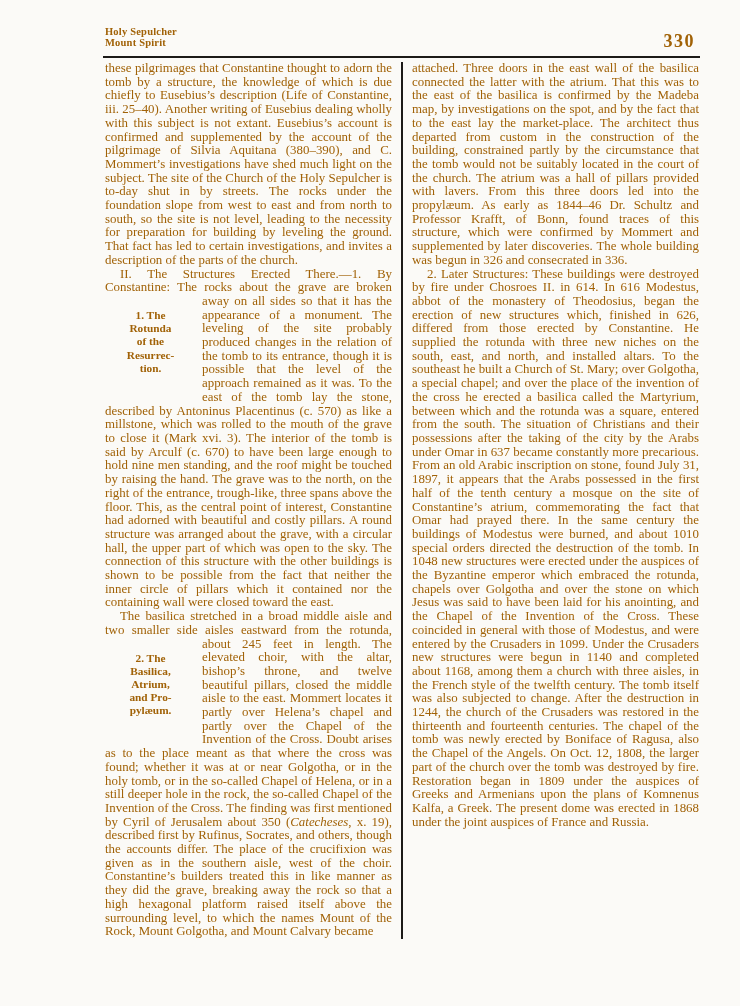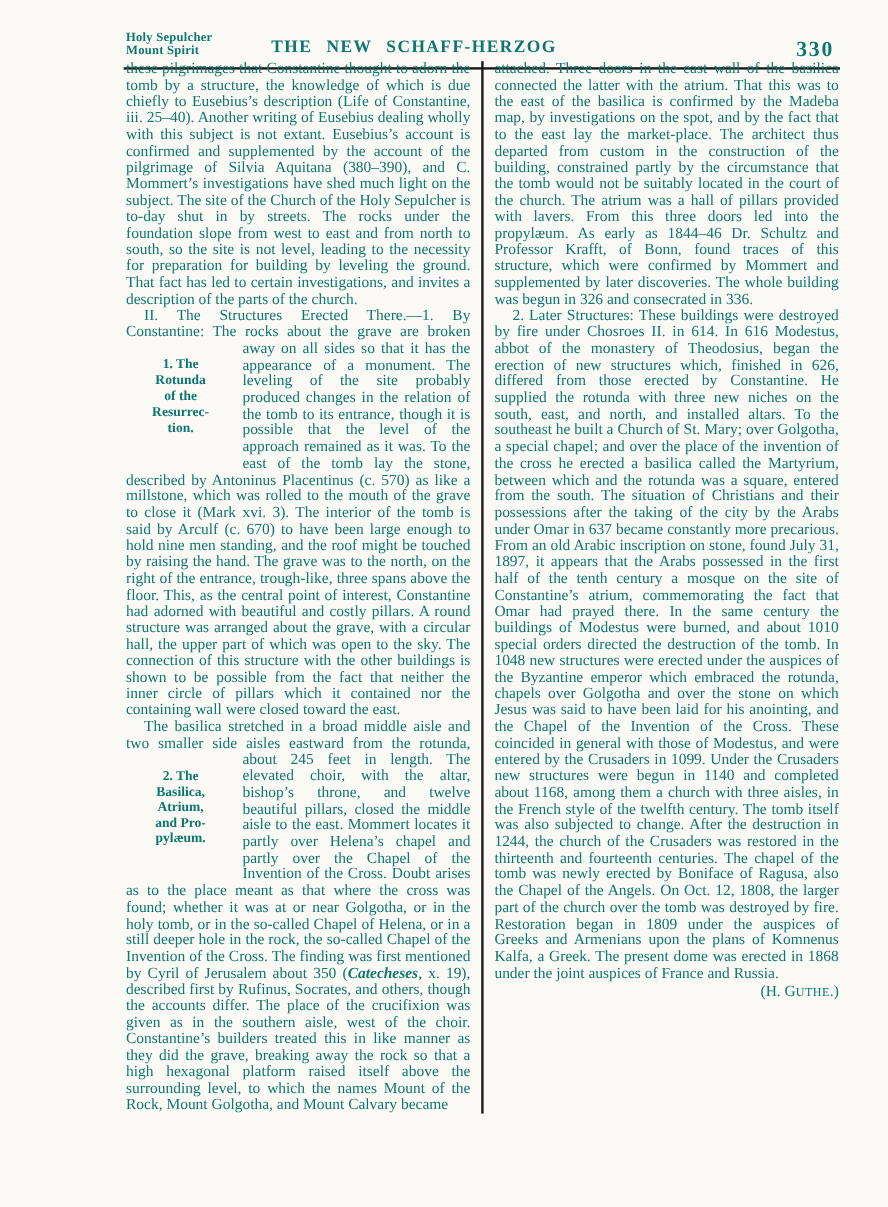--- a/index.html
+++ b/index.html
@@ -33,66 +33,65 @@
     position: absolute; right: 45px; top: 31px;
     font-weight: bold; font-size: 18px; letter-spacing: 1.5px;
   }
   .header-rule {
     position: absolute; left: 103px; top: 56px;
     width: 597px; height: 2px;
     background: #1c1a18;
   }
   
   .columns {
-    position: absolute; left: 105px; top: 51px;
+    position: absolute; left: 105px; top: 62px;
     width: 594px;
     display: flex; align-items: stretch;
   }
   .col { width: 287px; }
   .col-divider {
     width: 2px; background: #1c1a18;
     margin-left: 9px; margin-right: 9px;
   }
   
   .para {
     margin: 0;
     text-align: justify;
     font-size: 12.9px;
     line-height: 13.7px;
     text-indent: 0;
   }
   .para.indent { text-indent: 15px; }
   .para.right { text-align: right; text-indent: 0; margin-top: 2px; }
   .para.gap-top { margin-top: 2px; }
   .para b { font-weight: normal; }
-  .para i { font-style: italic; font-weight: bold; }
+  .para i { font-style: italic; }
   .sc { font-size: 0.78em; letter-spacing: 0.4px; }
   .margin-note {
     float: left;
     width: 97px; height: 96px;
     padding-top: 14px; padding-right: 6px;
     box-sizing: border-box;
     font-weight: bold;
     font-size: 11.3px; line-height: 13.2px;
     text-align: center;
     white-space: pre-line;
     text-indent: 0;
   }
 </style>
 </head>
 <body>
 
-<div class="page" style="background: rgb(251, 250, 247); color: #0f766e;">
+<div class="page" style="background: rgb(251, 250, 247); color: #a16207;">
 
   <div class="header">
     <div class="running-head">
       <div>Holy Sepulcher</div>
       <div>Mount Spirit</div>
     </div>
-    <div class="journal-title">THE NEW SCHAFF-HERZOG</div>
     <div class="page-number">330</div>
   </div>
 
   <div class="header-rule"></div>
 
   <div class="columns">
     <div class="col" id="col-left">
         <p class="para">these pilgrimages that Constantine thought to adorn the tomb by a structure, the knowledge of which is due chiefly to Eusebius’s description (Life of Constantine, iii. 25–40). Another writing of Eusebius dealing wholly with this subject is not extant. Eusebius’s account is confirmed and supplemented by the account of the pilgrimage of Silvia Aquitana (380–390), and C. Mommert’s investigations have shed much light on the subject. The site of the Church of the Holy Sepulcher is to-day shut in by streets. The rocks under the foundation slope from west to east and from north to south, so the site is not level, leading to the necessity for preparation for building by leveling the ground. That fact has led to certain investigations, and invites a description of the parts of the church.</p>
         <p class="para indent"><b>II. The Structures Erected There.—1. By Constantine: </b>The rocks about the grave are broken <span class="margin-note">1. The
 Rotunda
@@ -102,17 +101,16 @@
         <p class="para indent">The basilica stretched in a broad middle aisle and two smaller side aisles eastward from the <span class="margin-note">2. The
 Basilica,
 Atrium,
 and Pro-
 pylæum.</span>rotunda, about 245 feet in length. The elevated choir, with the altar, bishop’s throne, and twelve beautiful pillars, closed the middle aisle to the east. Mommert locates it partly over Helena’s chapel and partly over the Chapel of the Invention of the Cross. Doubt arises as to the place meant as that where the cross was found; whether it was at or near Golgotha, or in the holy tomb, or in the so-called Chapel of Helena, or in a still deeper hole in the rock, the so-called Chapel of the Invention of the Cross. The finding was first mentioned by Cyril of Jerusalem about 350 (<i>Catecheses</i>, x. 19), described first by Rufinus, Socrates, and others, though the accounts differ. The place of the crucifixion was given as in the southern aisle, west of the choir. Constantine’s builders treated this in like manner as they did the grave, breaking away the rock so that a high hexagonal platform raised itself above the surrounding level, to which the names Mount of the Rock, Mount Golgotha, and Mount Calvary became</p>
       </div>
     <div class="col-divider"></div>
     <div class="col" id="col-right">
         <p class="para">attached. Three doors in the east wall of the basilica connected the latter with the atrium. That this was to the east of the basilica is confirmed by the Madeba map, by investigations on the spot, and by the fact that to the east lay the market-place. The architect thus departed from custom in the construction of the building, constrained partly by the circumstance that the tomb would not be suitably located in the court of the church. The atrium was a hall of pillars provided with lavers. From this three doors led into the propylæum. As early as 1844–46 Dr. Schultz and Professor Krafft, of Bonn, found traces of this structure, which were confirmed by Mommert and supplemented by later discoveries. The whole building was begun in 326 and consecrated in 336.</p>
         <p class="para indent"><b>2. Later Structures: </b>These buildings were destroyed by fire under Chosroes II. in 614. In 616 Modestus, abbot of the monastery of Theodosius, began the erection of new structures which, finished in 626, differed from those erected by Constantine. He supplied the rotunda with three new niches on the south, east, and north, and installed altars. To the southeast he built a Church of St. Mary; over Golgotha, a special chapel; and over the place of the invention of the cross he erected a basilica called the Martyrium, between which and the rotunda was a square, entered from the south. The situation of Christians and their possessions after the taking of the city by the Arabs under Omar in 637 became constantly more precarious. From an old Arabic inscription on stone, found July 31, 1897, it appears that the Arabs possessed in the first half of the tenth century a mosque on the site of Constantine’s atrium, commemorating the fact that Omar had prayed there. In the same century the buildings of Modestus were burned, and about 1010 special orders directed the destruction of the tomb. In 1048 new structures were erected under the auspices of the Byzantine emperor which embraced the rotunda, chapels over Golgotha and over the stone on which Jesus was said to have been laid for his anointing, and the Chapel of the Invention of the Cross. These coincided in general with those of Modestus, and were entered by the Crusaders in 1099. Under the Crusaders new structures were begun in 1140 and completed about 1168, among them a church with three aisles, in the French style of the twelfth century. The tomb itself was also subjected to change. After the destruction in 1244, the church of the Crusaders was restored in the thirteenth and fourteenth centuries. The chapel of the tomb was newly erected by Boniface of Ragusa, also the Chapel of the Angels. On Oct. 12, 1808, the larger part of the church over the tomb was destroyed by fire. Restoration began in 1809 under the auspices of Greeks and Armenians upon the plans of Komnenus Kalfa, a Greek. The present dome was erected in 1868 under the joint auspices of France and Russia.</p>
-        <p class="para right">(H. G<span class="sc">UTHE</span>.)</p>
       </div>
   </div>
 
 </div>
 
 </body></html>

